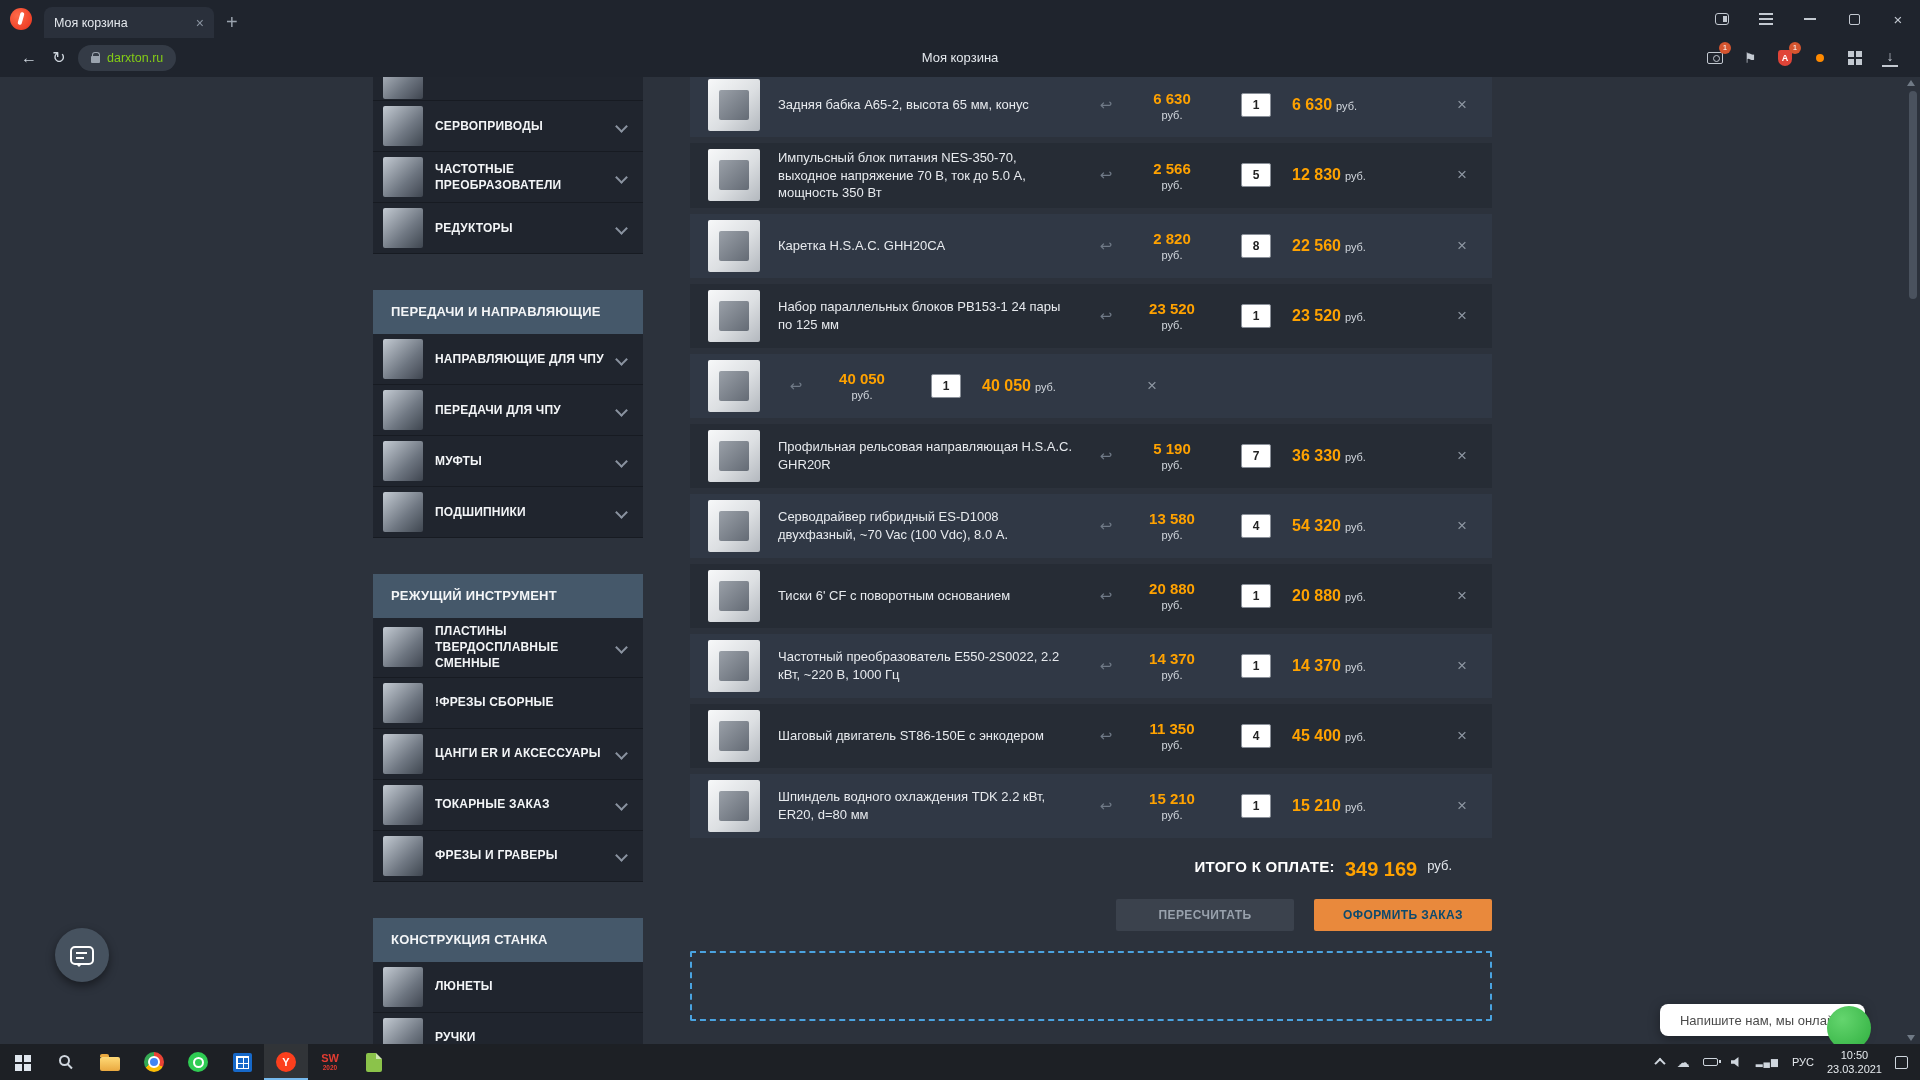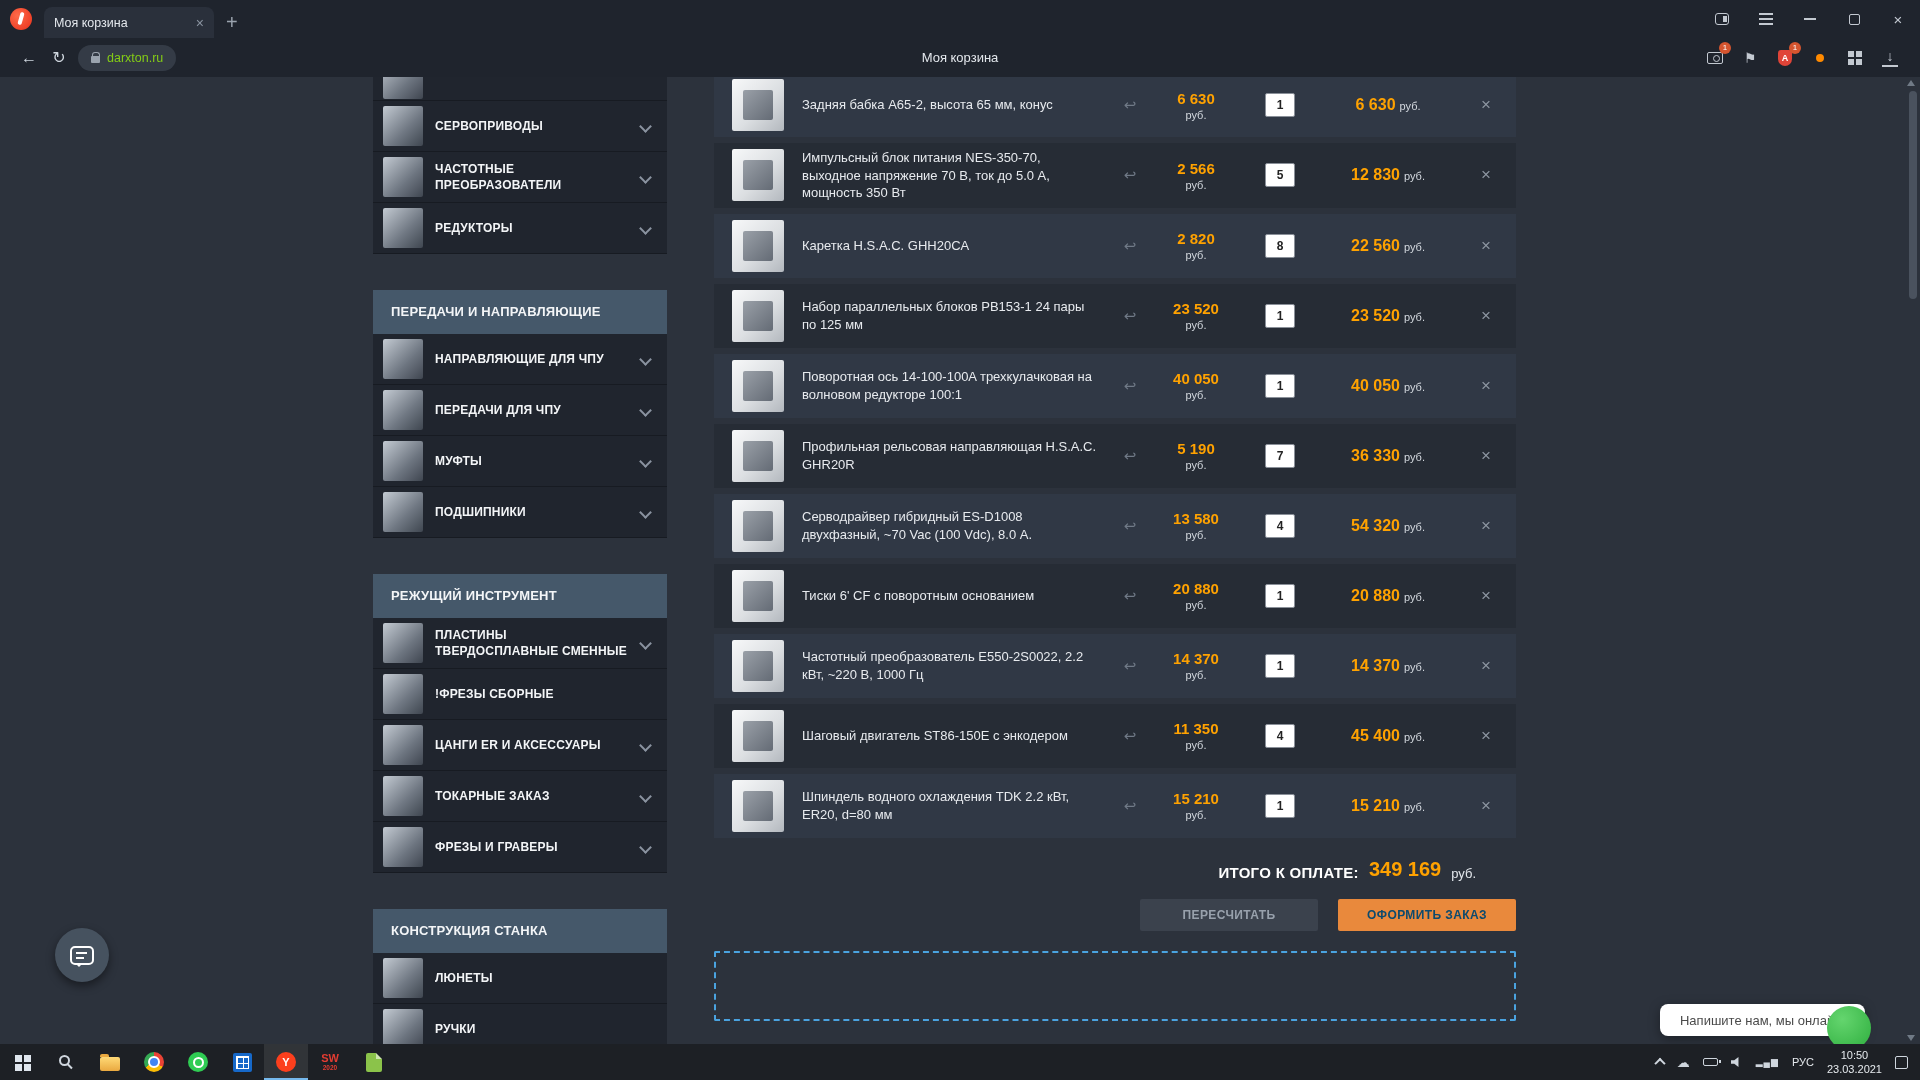--- a/index.html
+++ b/index.html
@@ -47,21 +47,21 @@
   .i-orange{width:7px;height:7px;border:4px solid #ff8a00;border-radius:50%}
   .i-blocks{width:6px;height:6px;background:#c3c9d1;box-shadow:8px 0 0 #c3c9d1,0 8px 0 #c3c9d1,8px 8px 0 #c3c9d1;
     transform:translate(-4px,-4px)}
   .i-down{color:#c3c9d1;font-size:14px;border-bottom:2px solid #c3c9d1;line-height:13px;padding:0 1px}
 
   
   .page{position:absolute;top:77px;bottom:36px;left:0;right:0;overflow:hidden}
   .content{position:absolute;left:373px;top:0;display:flex;gap:47px}
 
   
-  .sidebar{width:294px}
+  .sidebar{width:270px}
   .side-item{display:flex;align-items:center;gap:12px;background:#20252e;border-bottom:1px solid #171b22;
     padding:5px 12px 5px 10px;min-height:50px}
   .side-ico{width:40px;height:40px;flex:0 0 40px;border-radius:2px;
     background:linear-gradient(135deg,#c3cad2 0%,#6e7681 60%,#3f4650 100%)}
   .side-label{flex:1;color:#f3f5f7;font-size:12px;font-weight:bold;line-height:1.35;letter-spacing:.2px}
   .chevron{width:9px;height:9px;border-right:2px solid #8a93a0;border-bottom:2px solid #8a93a0;
     transform:rotate(45deg);margin-right:5px;flex:0 0 9px}
   .chevron[data-chevron="false"]{visibility:hidden}
   .side-item[data-type="header"]{background:#45586a;margin-top:36px;min-height:44px;padding-left:18px;border-bottom:none}
   .side-item[data-type="header"] .side-label{font-size:13px}
@@ -80,26 +80,26 @@
     background:linear-gradient(135deg,#9aa0a8,#646b75)}
   .pname{flex:1;color:#e7eaee;font-size:13px;line-height:1.35;padding-right:10px;cursor:pointer}
   .defer{width:36px;text-align:center;color:#707a87;font-size:15px}
   .unit{width:96px;display:flex;flex-direction:column;align-items:center;justify-content:center}
   .unit .num{color:#ffa200;font-size:15px;font-weight:bold}
   .cur{color:#d4d9df;font-size:11px;font-style:normal}
   .unit .cur{margin-top:2px}
   .qtycell{width:72px;display:flex;justify-content:center}
   .qty-in{width:30px;height:24px;text-align:center;font-size:12px;font-weight:bold;color:#222;background:#fff;
     border:1px solid #8a9099;border-radius:2px;font-family:inherit}
-  .ltotal{width:150px;text-align:center;padding-right:6px;white-space:nowrap}
+  .ltotal{width:150px;text-align:left;padding-right:6px;white-space:nowrap}
   .ltotal .num{color:#ffa200;font-size:16px;font-weight:bold}
   .ltotal .cur{margin-left:4px}
   .remove{width:40px;text-align:center;color:#8d96a1;font-size:17px;cursor:pointer}
 
-  .totals{display:flex;justify-content:flex-end;align-items:flex-end;gap:10px;padding-right:40px;margin-top:20px}
+  .totals{display:flex;justify-content:flex-end;align-items:flex-start;gap:10px;padding-right:40px;margin-top:20px}
   .tot-label{color:#fff;font-size:15px;font-weight:bold;letter-spacing:.3px}
   .tot-value{color:#ffa200;font-size:20px;font-weight:bold}
   .tot-cur{color:#e3e7ec;font-size:13px;font-style:normal}
   .actions{display:flex;justify-content:flex-end;gap:20px;margin-top:18px}
   .btn{height:32px;min-width:178px;font-family:inherit;font-size:12px;font-weight:bold;letter-spacing:.4px;
     border:none;border-radius:2px;cursor:pointer}
   .btn-recalc{background:#3b424d;color:#98a1ac}
   .btn-checkout{background:#e9893c;color:#0c4a6e}
   .dropzone{margin-top:20px;height:70px;border:2px dashed #4aa3e0;border-radius:2px}
 
@@ -400,21 +400,20 @@
                 <input class="qty-in" value="1" style="">
               </span>
               <span class="ltotal">
                 <b class="num">23 520</b><i class="cur">руб.</i>
               </span>
               <span class="remove">×</span>
             </div>
 
             <div class="row">
               <span class="thumb"></span>
-              <span class="pname">Поворотная ось 14-100-100A трехкулачковая на волновом редукторе 100:1</span>
               <span class="defer">↩</span>
               <span class="unit">
                 <b class="num">40 050</b>
                 <i class="cur">руб.</i>
               </span>
               <span class="qtycell">
                 <input class="qty-in" value="1" style="">
               </span>
               <span class="ltotal">
                 <b class="num">40 050</b><i class="cur">руб.</i>

